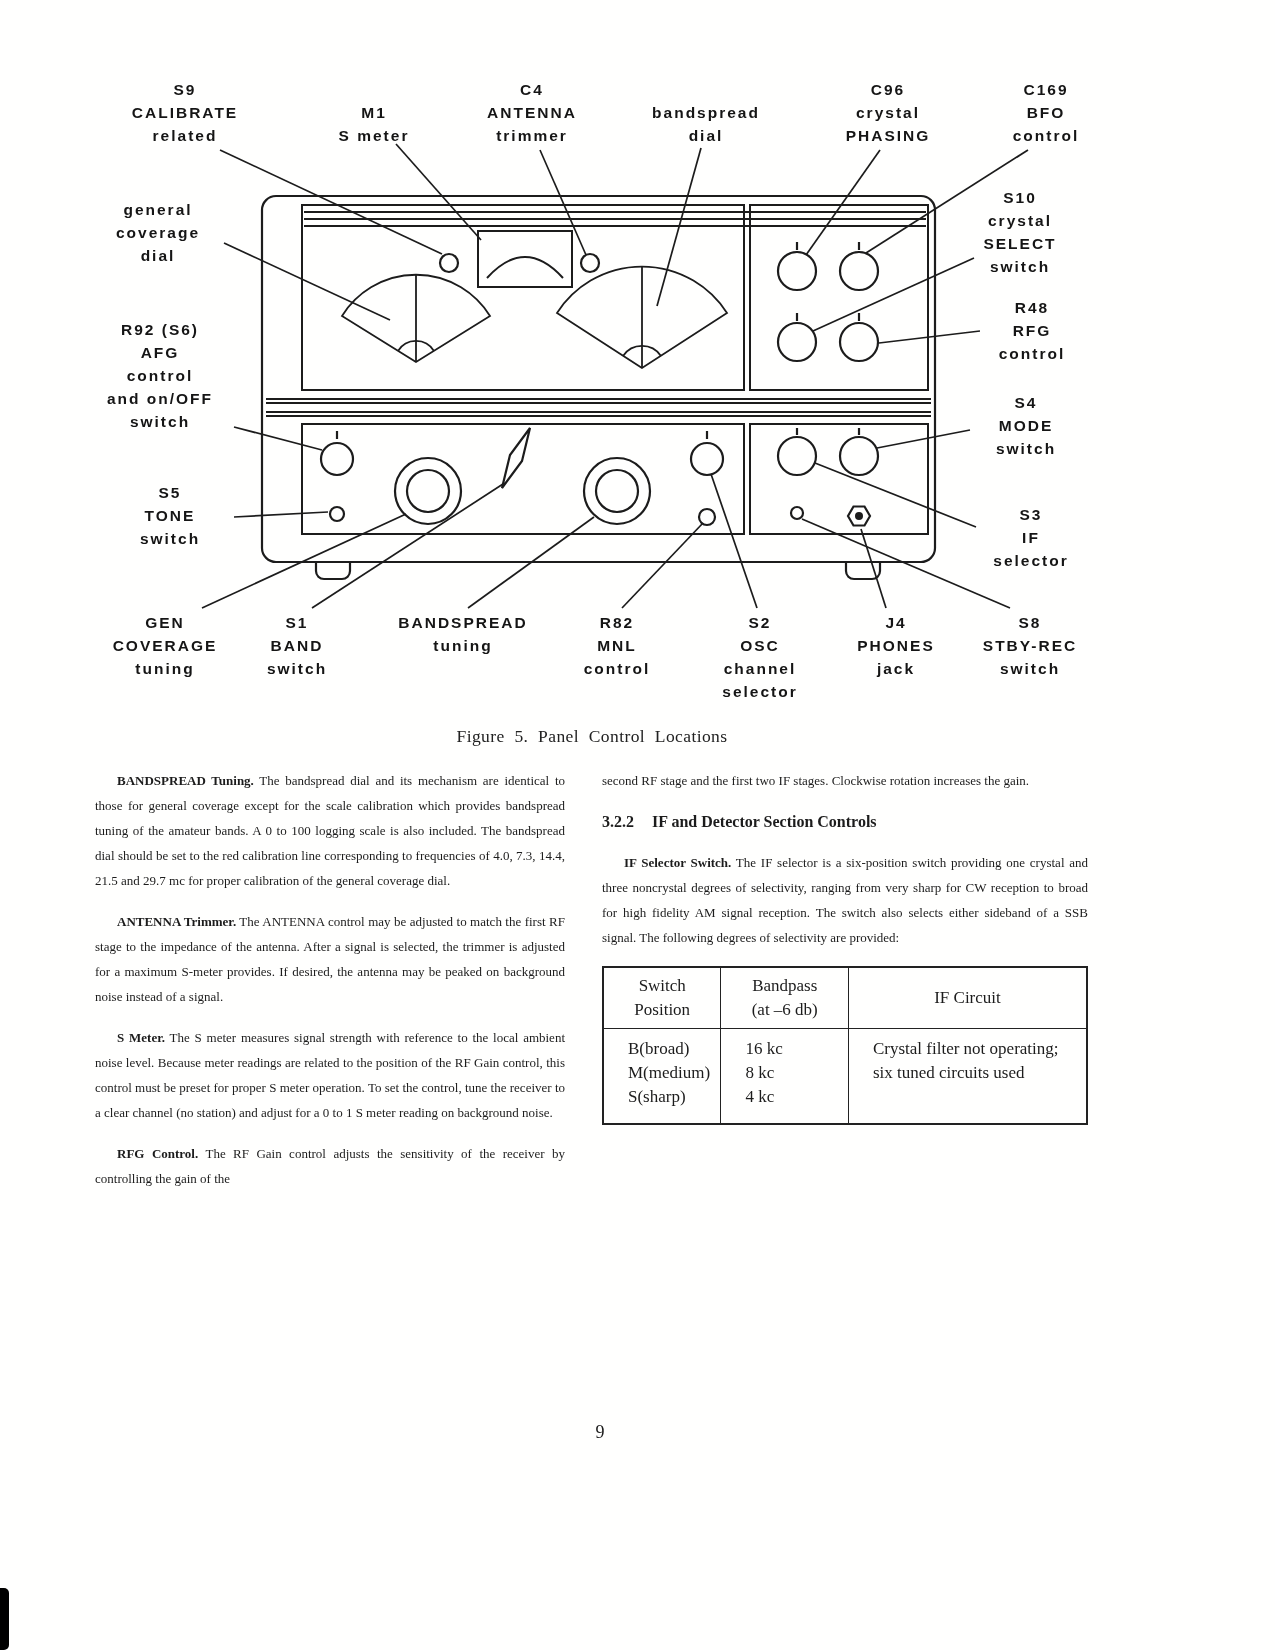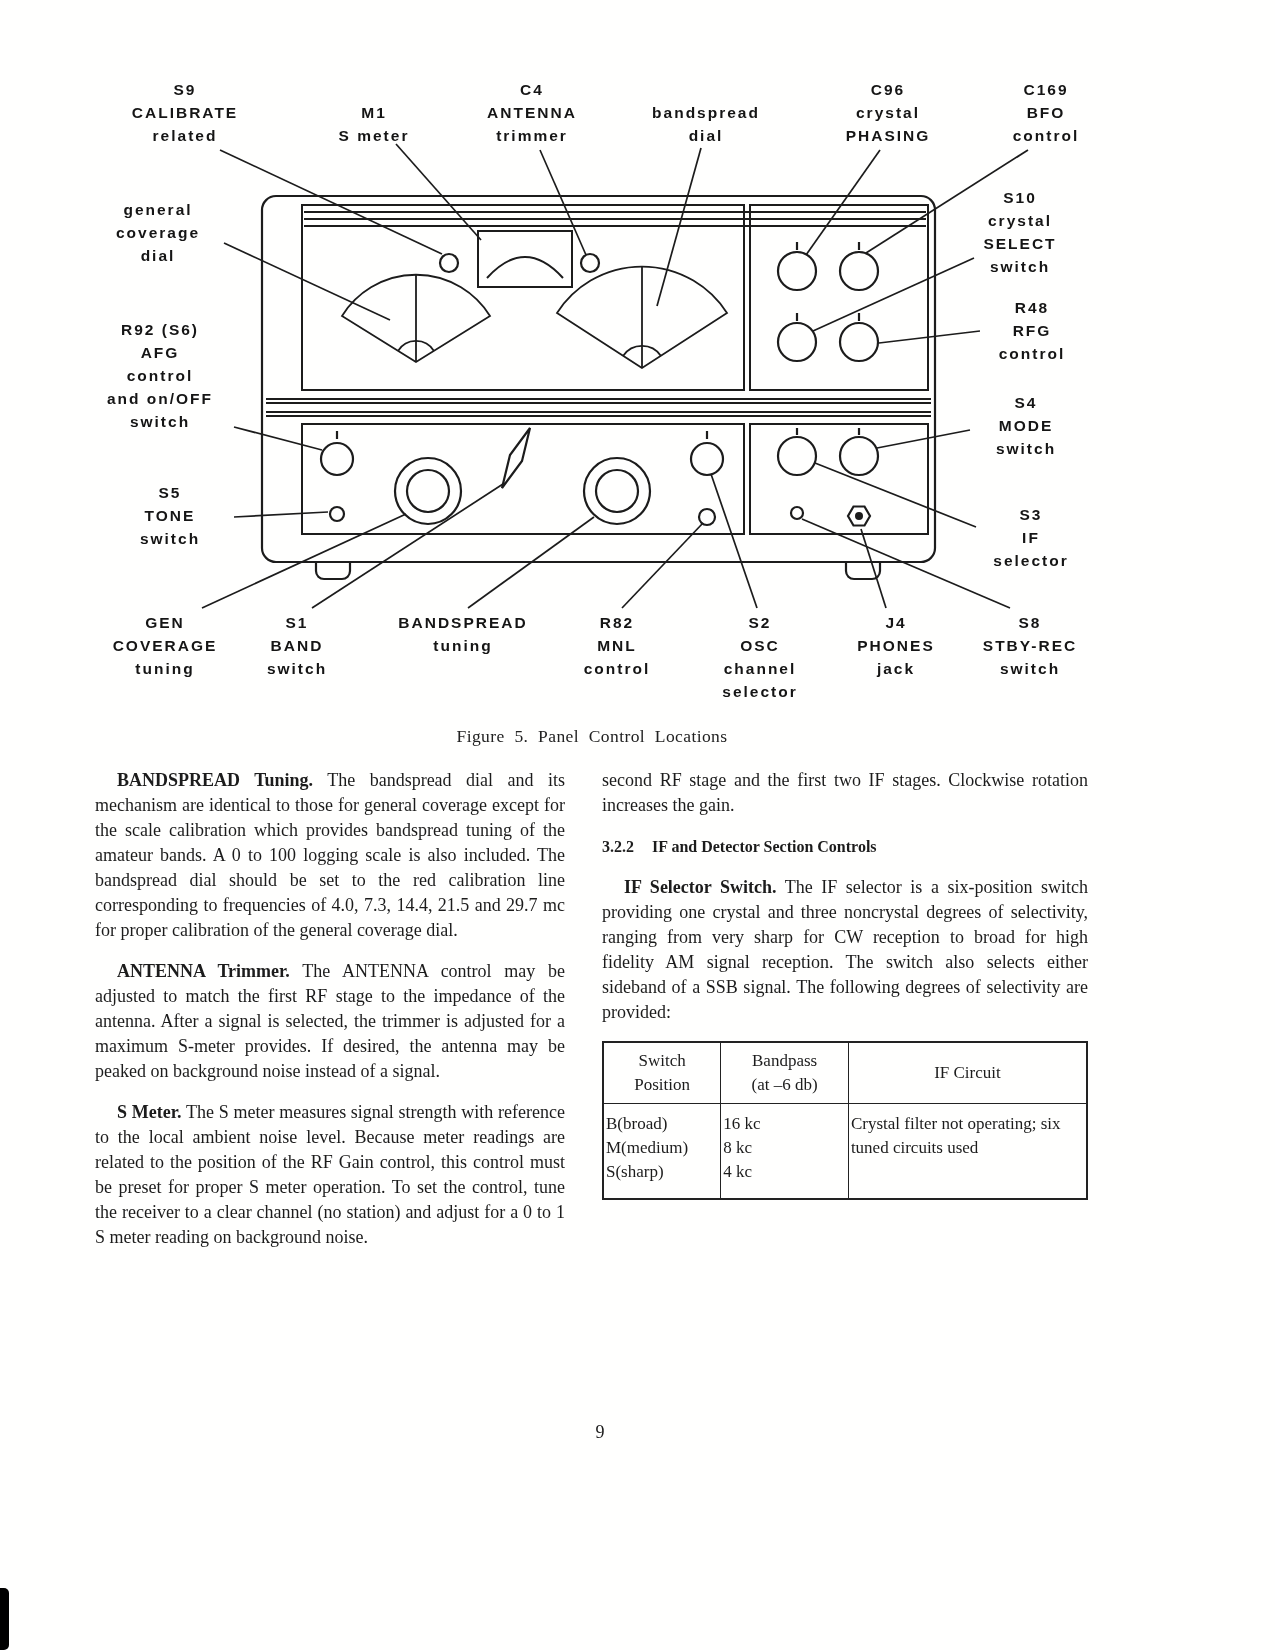--- a/index.html
+++ b/index.html
@@ -14,30 +14,30 @@
     font-family:"Liberation Sans","DejaVu Sans",sans-serif;font-weight:bold;
     font-size:15.5px;line-height:23px;letter-spacing:2px;color:#151515;
   }
   .caption{
     position:absolute;left:95px;top:726px;width:994px;text-align:center;
     font-size:17.5px;letter-spacing:.4px;word-spacing:5px;color:#222;
   }
   .columns{position:absolute;left:95px;top:768px;width:1080px;display:flex;}
   .col-left{width:470px;margin-right:37px;}
   .col-right{width:486px;}
-  p.para{margin:0 0 16px 0;font-size:18px;line-height:25px;text-align:justify;text-indent:22px;}
+  p.para{margin:0 0 16px 0;font-size:13px;line-height:25px;text-align:justify;text-indent:22px;}
   p.noindent{text-indent:0;}
   .sec-heading{font-weight:bold;font-size:16px;line-height:25px;margin:0 0 16px 0;}
   .sec-heading .num{margin-right:18px;}
   table.if-table{border-collapse:collapse;width:486px;margin-top:4px;border:2px solid #222;font-size:17px;}
   table.if-table th{
     font-weight:normal;text-align:center;vertical-align:middle;white-space:pre-line;
     padding:6px 8px;line-height:24px;border-bottom:1.8px solid #222;
   }
-  table.if-table td{vertical-align:top;padding:8px 10px 14px 2px;line-height:24px;}
+  table.if-table td{vertical-align:top;padding:8px 10px 14px 24px;line-height:24px;}
   table.if-table .colline{border-left:1.8px solid #222;}
   td.pos,td.band{white-space:pre-line;}
   td.band{text-align:left;}
   .pageno{position:absolute;left:560px;top:1422px;width:80px;text-align:center;font-size:18px;}
   .scan-mark{position:absolute;left:0;top:1588px;width:9px;height:62px;background:#000;border-radius:0 5px 5px 0;}
 </style>
 </head>
 <body>
 
 <div class="page">
@@ -219,20 +219,21 @@
 switch</div>
   </div>
 
   <div class="caption">Figure 5.  Panel Control Locations</div>
 
   <div class="columns">
     <div class="col-left">
       <p class="para"><b>BANDSPREAD Tuning.</b><span> The bandspread dial and its mechanism are identical to those for general coverage except for the scale calibration which provides bandspread tuning of the amateur bands. A 0 to 100 logging scale is also included. The bandspread dial should be set to the red calibration line corresponding to frequencies of 4.0, 7.3, 14.4, 21.5 and 29.7 mc for proper calibration of the general coverage dial.</span></p>
       <p class="para"><b>ANTENNA Trimmer.</b><span> The ANTENNA control may be adjusted to match the first RF stage to the impedance of the antenna. After a signal is selected, the trimmer is adjusted for a maximum S-meter provides. If desired, the antenna may be peaked on background noise instead of a signal.</span></p>
       <p class="para"><b>S Meter.</b><span> The S meter measures signal strength with reference to the local ambient noise level. Because meter readings are related to the position of the RF Gain control, this control must be preset for proper S meter operation. To set the control, tune the receiver to a clear channel (no station) and adjust for a 0 to 1 S meter reading on background noise.</span></p>
+      <p class="para"><b>RFG Control.</b><span> The RF Gain control adjusts the sensitivity of the receiver by controlling the gain of the</span></p>
     </div>
 
     <div class="col-right">
       <p class="para noindent">second RF stage and the first two IF stages. Clockwise rotation increases the gain.</p>
       <p class="sec-heading"><span class="num">3.2.2</span><span>IF and Detector Section Controls</span></p>
       <p class="para"><b>IF Selector Switch.</b><span> The IF selector is a six-position switch providing one crystal and three noncrystal degrees of selectivity, ranging from very sharp for CW reception to broad for high fidelity AM signal reception. The switch also selects either sideband of a SSB signal. The following degrees of selectivity are provided:</span></p>
 
       <table class="if-table">
         <colgroup>
             <col style="width:118px">

